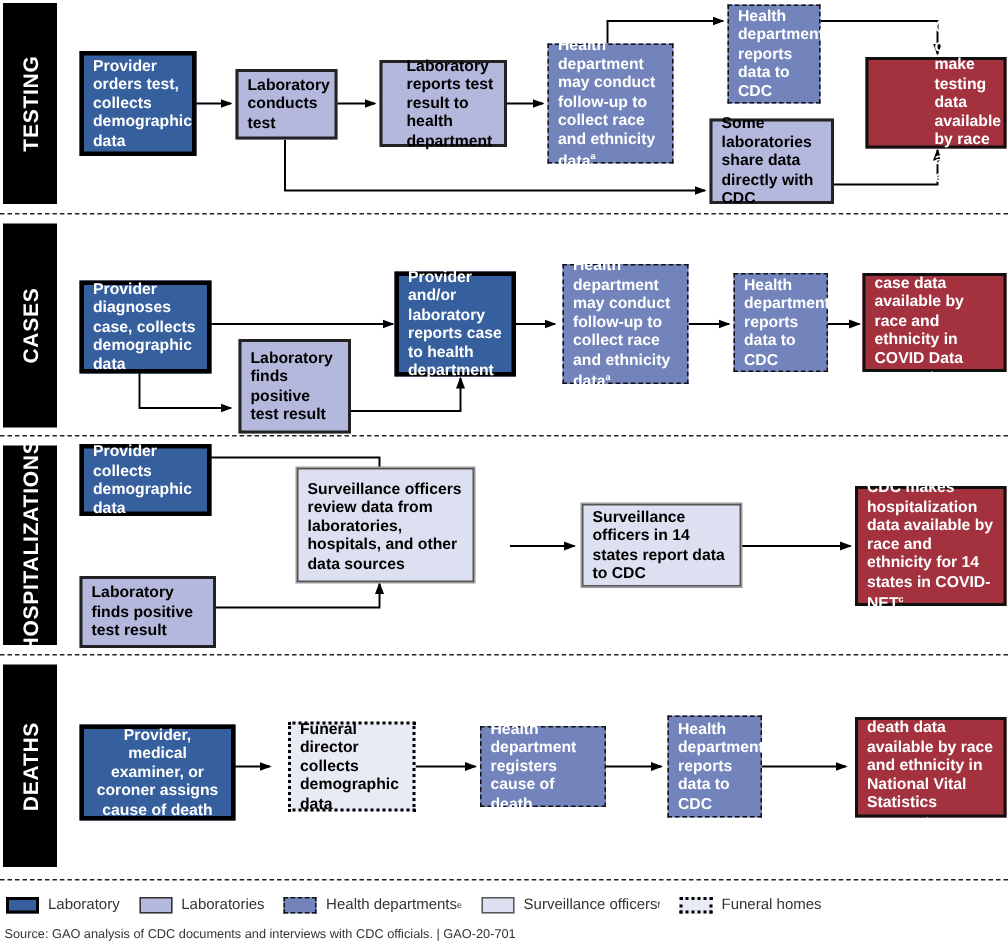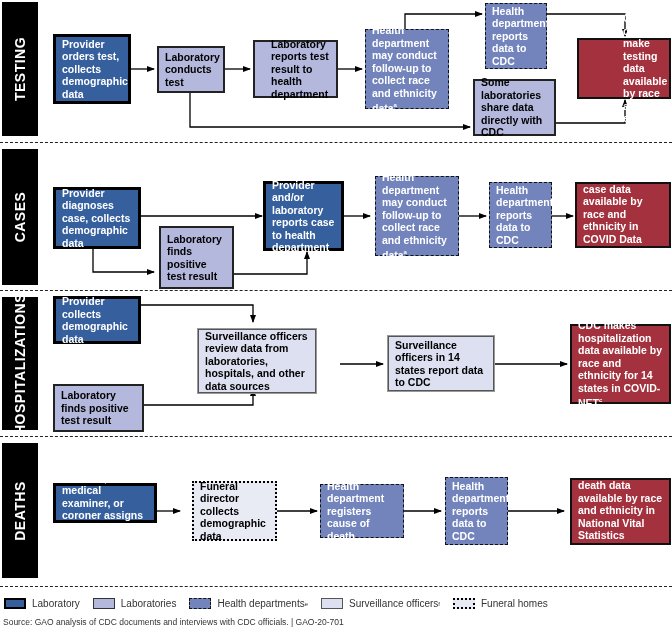--- a/index.html
+++ b/index.html
@@ -119,31 +119,31 @@
 <div class="box cdc" style="left:575px;top:182px;width:96px;height:66px;">
     <span><span style="display:inline">CDC makes case data available by race and ethnicity in COVID Data Tracker</span><sup style="font-size:6px">b</sup></span>
   </div>
 
 <div class="box provider" style="left:53px;top:296px;width:88px;height:48px;">
     <span>Provider collects demographic data</span>
   </div>
 <div class="box lab" style="left:53px;top:384px;width:91px;height:48px;">
     <span>Laboratory finds positive test result</span>
   </div>
-<div class="box surv" style="left:198px;top:329px;width:118px;height:64px;">
+<div class="box surv" style="left:198px;top:312px;width:118px;height:76px;align-items:flex-end;">
     <span>Surveillance officers review data from laboratories, hospitals, and other data sources</span>
   </div>
 <div class="box surv" style="left:388px;top:336px;width:106px;height:55px;">
     <span>Surveillance officers in 14 states report data to CDC</span>
   </div>
 <div class="box cdc" style="left:570px;top:324px;width:101px;height:80px;">
     <span><span style="display:inline">CDC makes hospitalization data available by race and ethnicity for 14 states in COVID-NET</span><sup style="font-size:6px">c</sup></span>
   </div>
 
-<div class="box provider" style="left:53px;top:483px;width:104px;height:40px;">
+<div class="box provider" style="left:53px;top:483px;width:104px;height:64px;text-align:center;">
     <span>Provider, medical examiner, or coroner assigns cause of death</span>
   </div>
 <div class="box funeral" style="left:192px;top:481px;width:85px;height:60px;">
     <span>Funeral director collects demographic data</span>
   </div>
 <div class="box health" style="left:320px;top:484px;width:84px;height:54px;">
     <span>Health department registers cause of death</span>
   </div>
 <div class="box health" style="left:445px;top:477px;width:63px;height:68px;">
     <span>Health department reports data to CDC</span>

